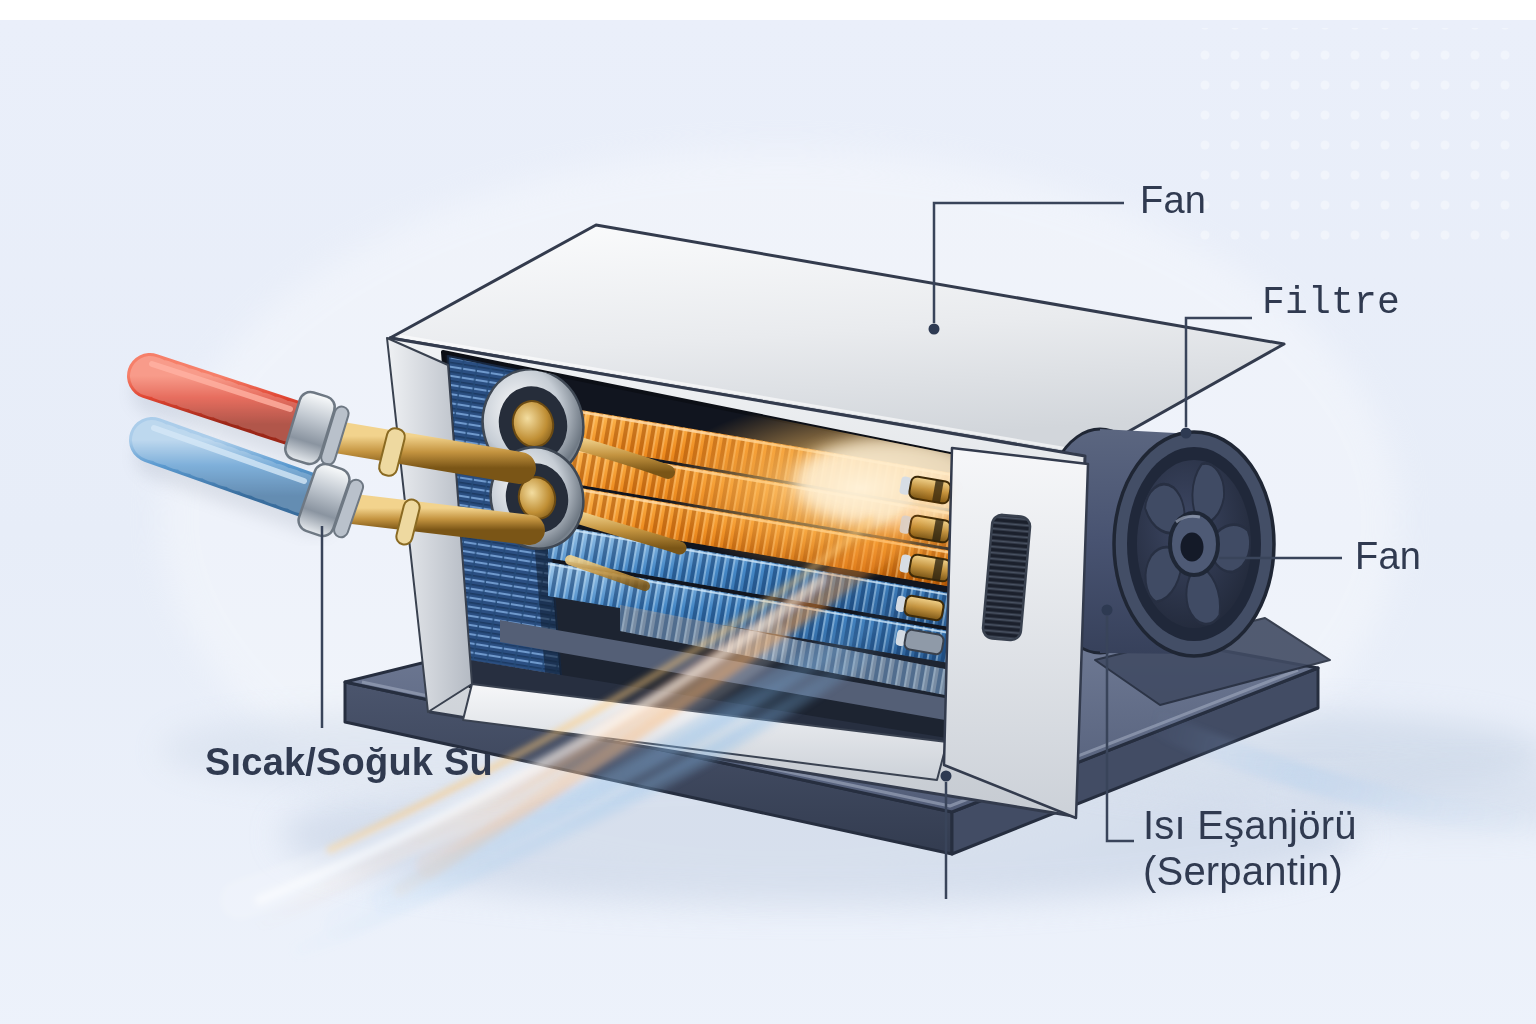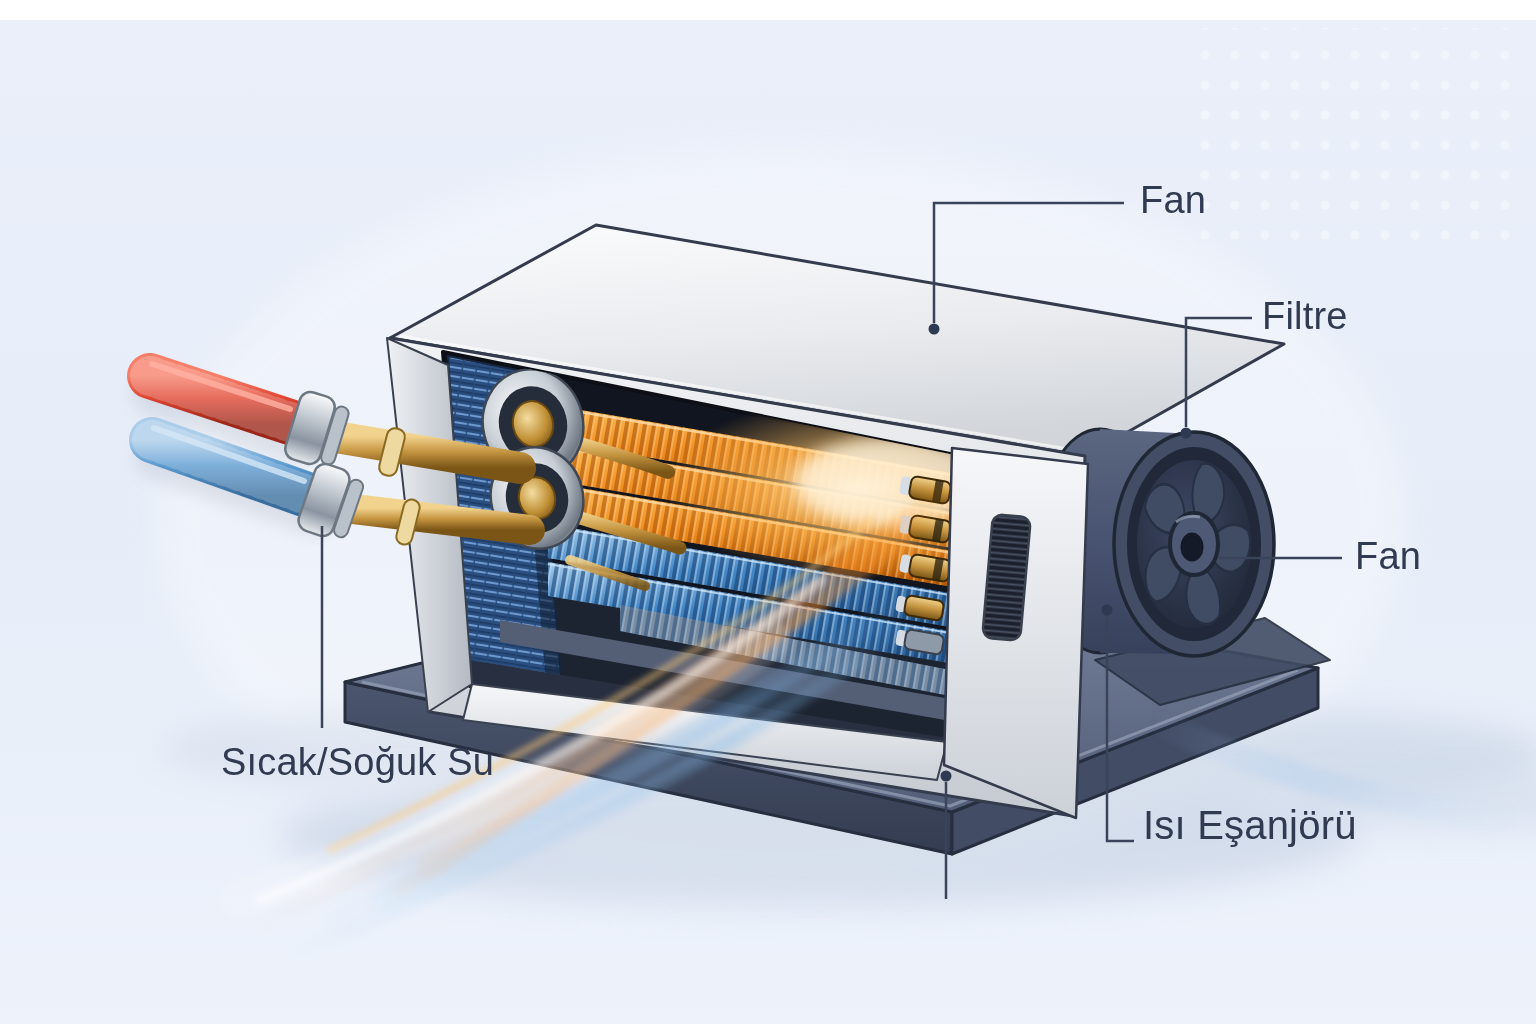--- a/index.html
+++ b/index.html
@@ -356,23 +356,24 @@
     </g>
     <g>
       <circle cx="946" cy="756" r="5.5" fill="#2e3a52" stroke="none"></circle>
       <path d="M946,762 L946,879"></path>
     </g>
   </g>
 </svg>
 
 <div class="diagram-label" style="left:1140px;top:159px;">Fan</div>
 
-<div class="diagram-label" style="left:1262px;top:275px;">Filtre</div>
+<div class="diagram-label" style="left:1262px;top:261px;font-family:Liberation Mono, monospace;">Filtre</div>
 
 <div class="diagram-label" style="left:1355px;top:515px;">Fan</div>
 
-<div class="diagram-label" style="left:221px;top:721px;">Sıcak/Soğuk Su</div>
+<div class="diagram-label" style="left:205px;top:721px;font-weight:bold;">Sıcak/Soğuk Su</div>
 
 <div class="diagram-label lbl-isi" style="left:1143px;top:782px;">
   <span>Isı Eşanjörü</span>
+  <span class="sub">(Serpantin)</span>
 </div>
 
 </div>
 
 </body></html>

